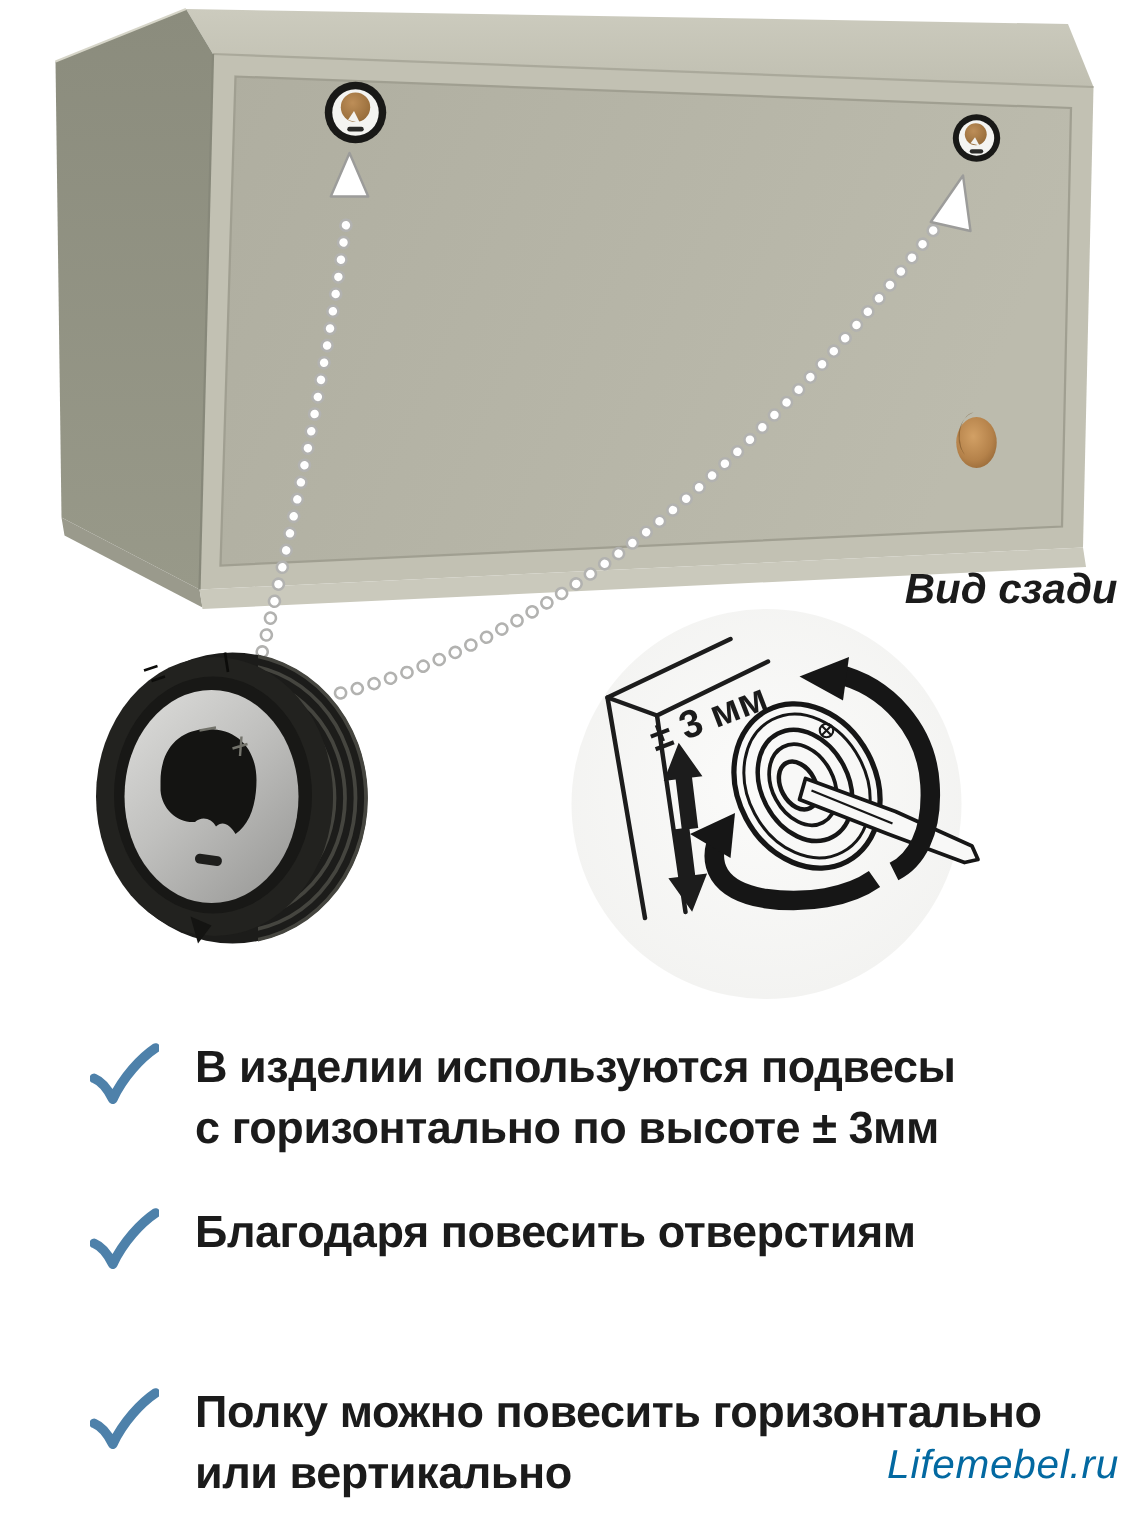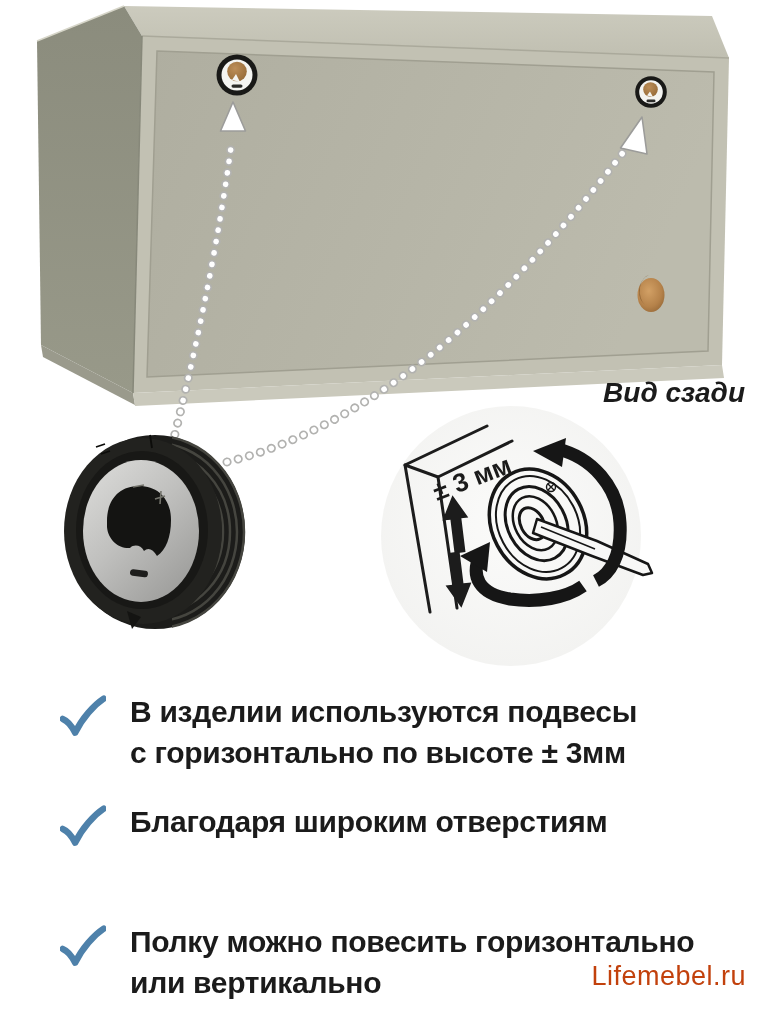--- a/index.html
+++ b/index.html
@@ -23,21 +23,21 @@
   .bullet .check{flex:0 0 auto;margin-top:3px;}
   .bullet-text{
     margin-left:24px;
     font-size:30px;line-height:41px;font-weight:700;color:#1b1b1b;
     letter-spacing:-0.3px;white-space:nowrap;
   }
   .bullet-text span{display:block;}
   .b1{top:691px;} .b2{top:801px;} .b3{top:921px;}
   .watermark{
     position:absolute;right:13px;top:961px;
-    font-size:27px;color:#c2410c;letter-spacing:0.5px;
+    font-size:27px;color:#0369a1;letter-spacing:0.5px;font-style:italic;
   }
 </style>
 </head>
 <body>
 
 <div class="canvas">
 
   <svg class="scene" width="759" height="680" viewBox="0 0 759 680">
     <defs>
       <linearGradient id="gTop" x1="0" y1="0" x2="0" y2="1">
@@ -187,21 +187,21 @@
       <span>В изделии используются подвесы</span>
       <span>с горизонтально по высоте ± 3мм</span>
     </div>
   </div>
 
   <div class="bullet b2">
     <svg class="check" width="46" height="48" viewBox="0 0 100 100">
       <path d="M6,52 C16,56 26,68 33,82 C48,50 74,22 95,8" fill="none" stroke="#4e81aa" stroke-width="14" stroke-linecap="round" stroke-linejoin="round"></path>
     </svg>
     <div class="bullet-text">
-      <span>Благодаря широким отверстиям</span>
+      <span>Благодаря повесить отверстиям</span>
     </div>
   </div>
 
   <div class="bullet b3">
     <svg class="check" width="46" height="48" viewBox="0 0 100 100">
       <path d="M6,52 C16,56 26,68 33,82 C48,50 74,22 95,8" fill="none" stroke="#4e81aa" stroke-width="14" stroke-linecap="round" stroke-linejoin="round"></path>
     </svg>
     <div class="bullet-text">
       <span>Полку можно повесить горизонтально</span>
       <span>или вертикально</span>

